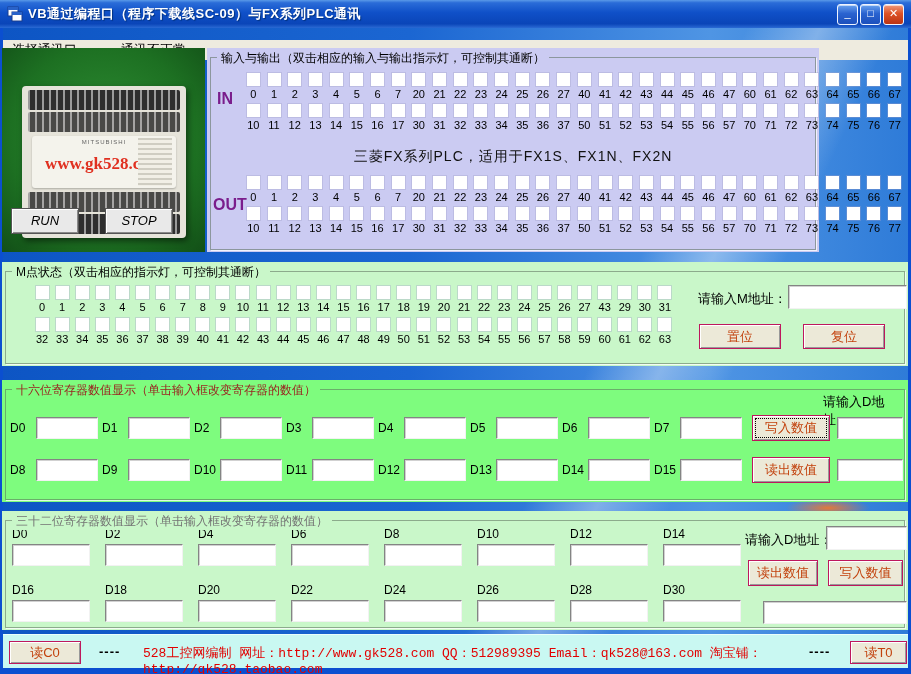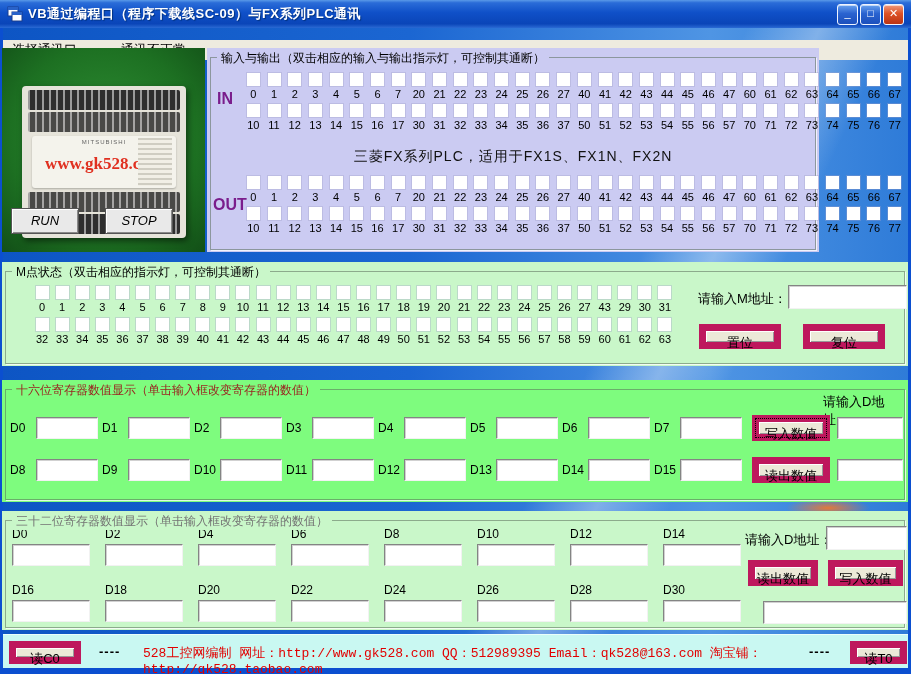--- a/index.html
+++ b/index.html
@@ -87,23 +87,23 @@
 
   
   .mpanel { left:2px; top:262px; width:906px; height:104px; background:#c9f7c9; }
   .mpanel .gb-label { background:#c9f7c9; }
   .mpanel .gcell { width:20.1px; }
   .field-label { position:absolute; font-size:13px; color:#000; }
   .tb { position:absolute; background:#fff; border:1px solid #848484;
         border-right-color:#f2f2f2; border-bottom-color:#f2f2f2;
         box-shadow:inset 1px 1px 0 rgba(0,0,0,.18); font-size:12px; padding:2px 4px;
         font-family:"Liberation Sans",sans-serif; }
-  .btn { position:absolute; background:#ece9d8; border:7px solid #be185d;
+  .btn { position:absolute; background:#ece9d8; border:1px solid #be185d;
          box-shadow:inset 1px 1px 0 #fff, inset -1px -1px 0 #999;
-         font-size:13px; color:#000000; text-align:center; cursor:default;
+         font-size:13px; color:#c2410c; text-align:center; cursor:default;
          font-family:"Liberation Sans",sans-serif; }
   .btn.focused { outline:1px dotted #000; outline-offset:-4px; }
 
   
   .r16 { left:2px; top:380px; width:906px; height:122px; background:#7efc7e; }
   .r16 .gb-label { background:#7efc7e; color:#9a1d1d; }
   .reg-row { position:absolute; display:flex; }
   .reg16-cell { width:92px; display:flex; align-items:center; }
   .reg16-cell .rlabel { font-size:12px; width:26px; flex:none; }
   .reg16-cell input { width:62px; height:22px; flex:none; }

